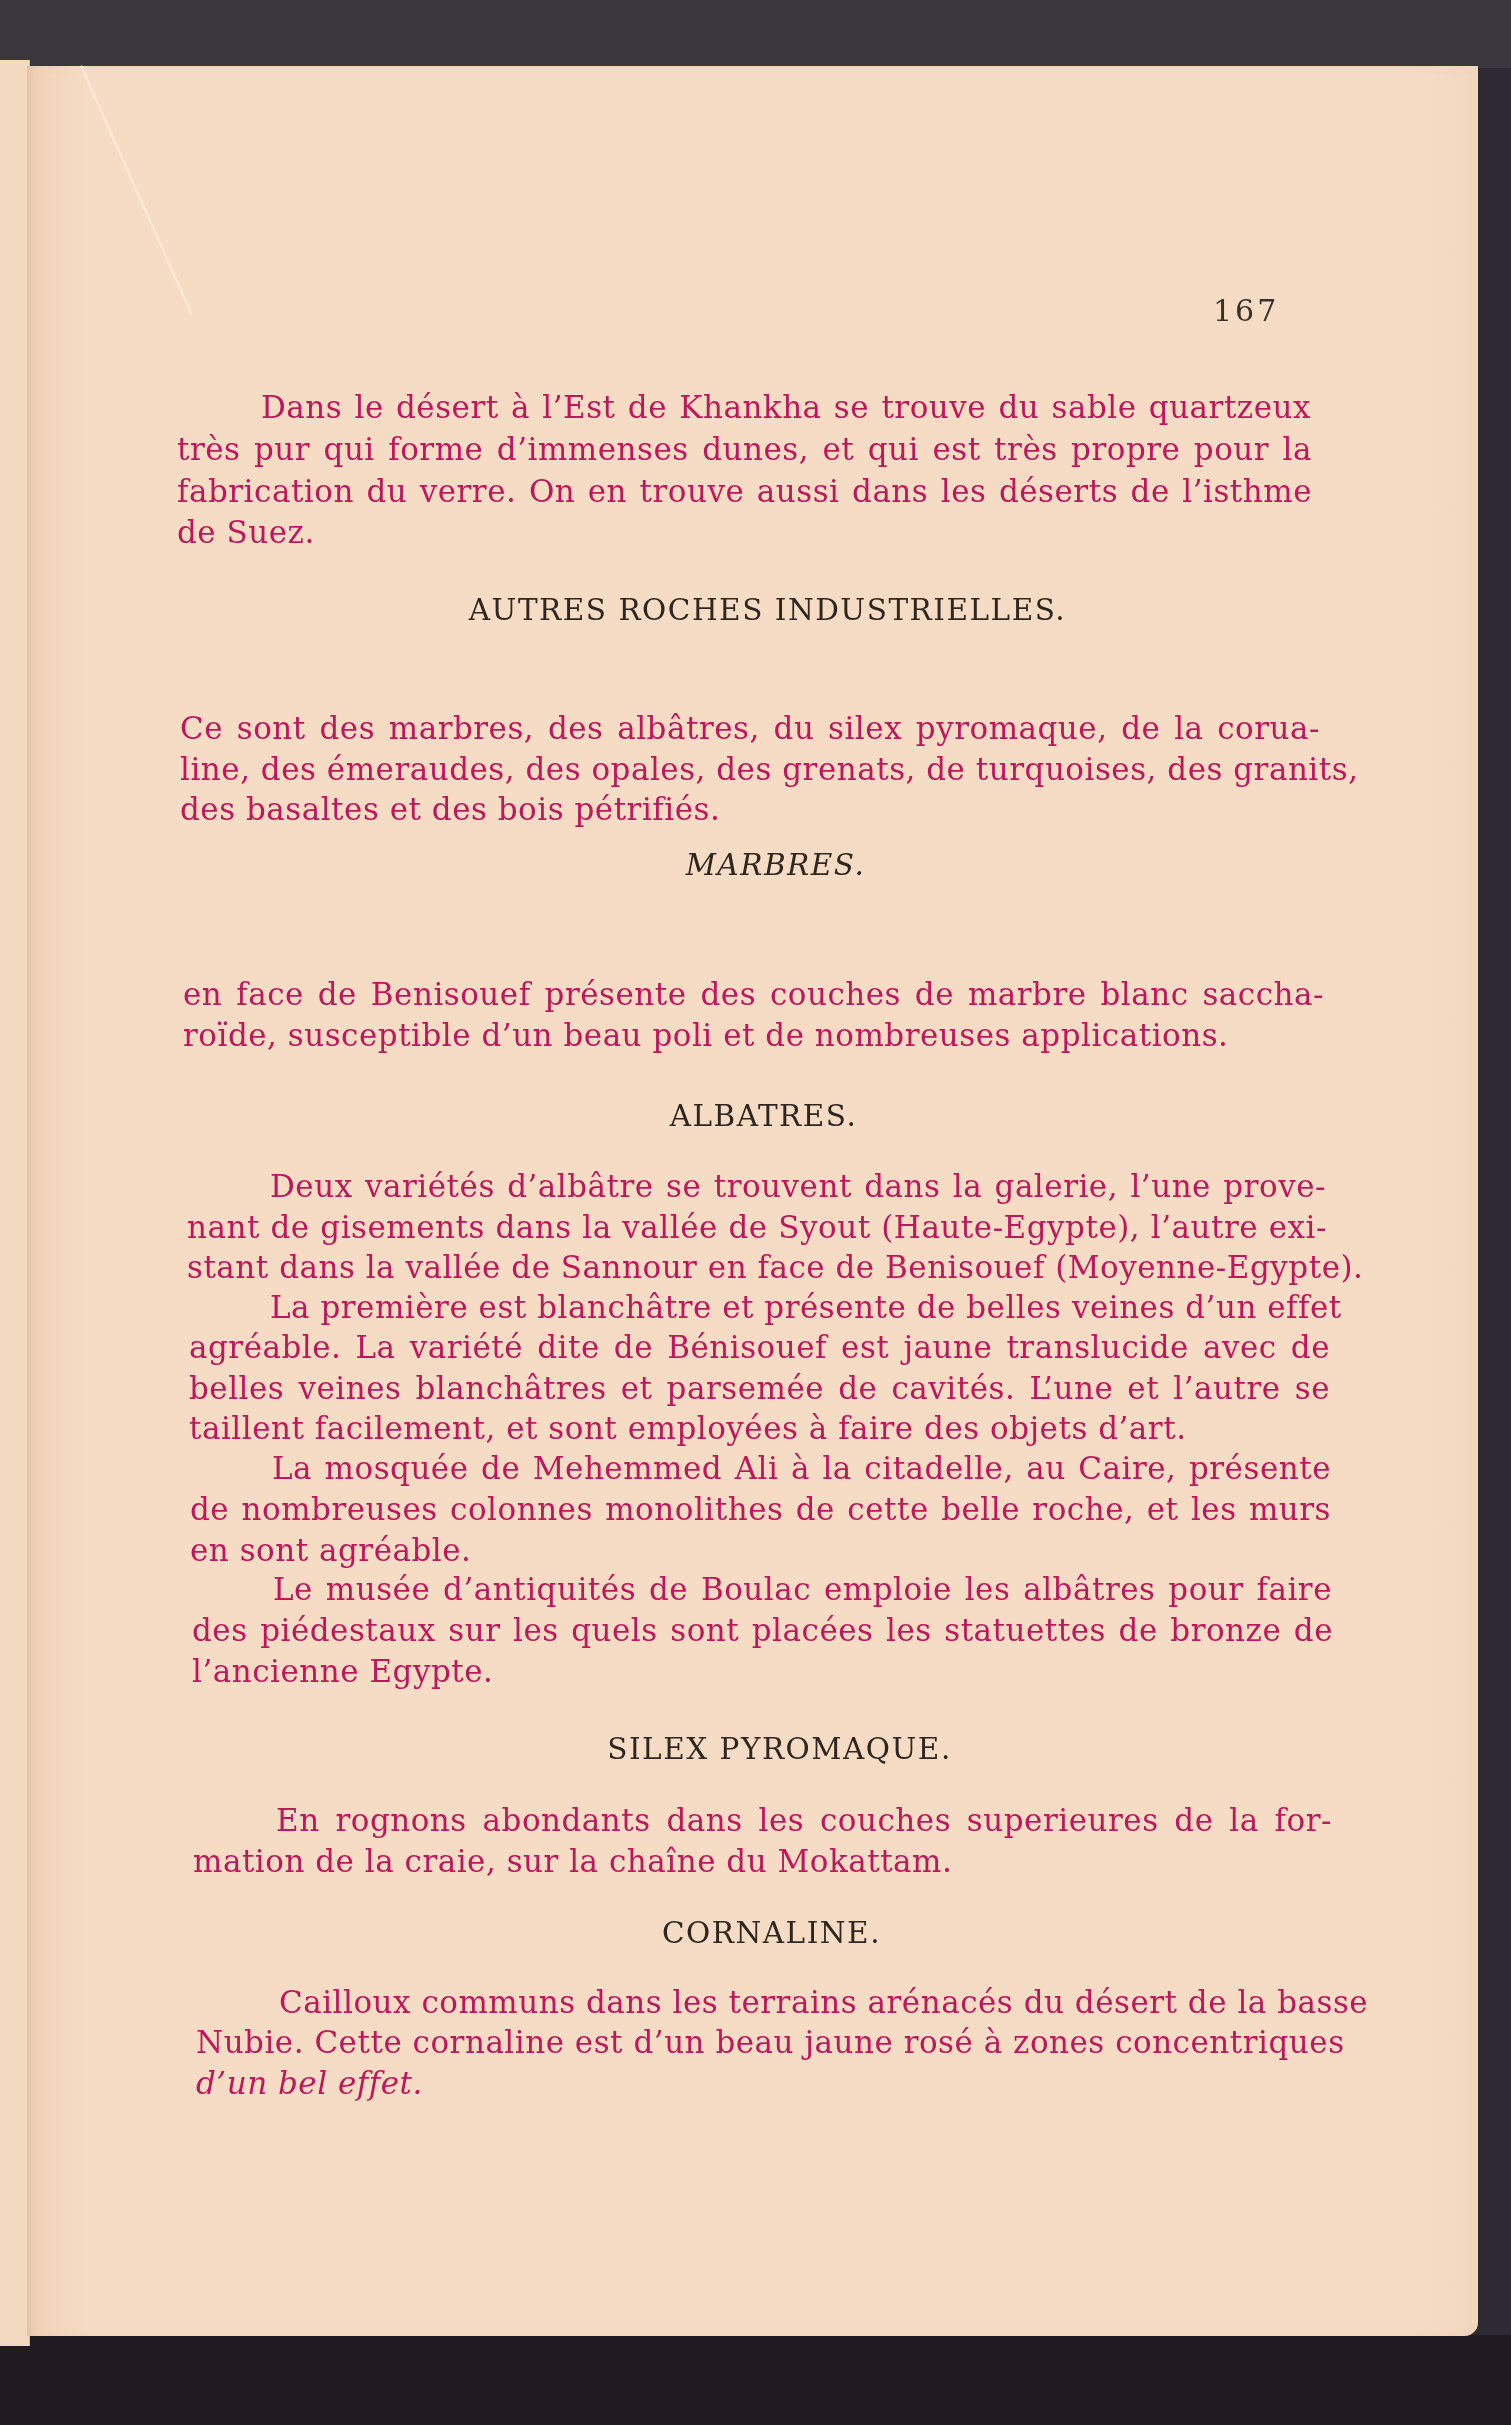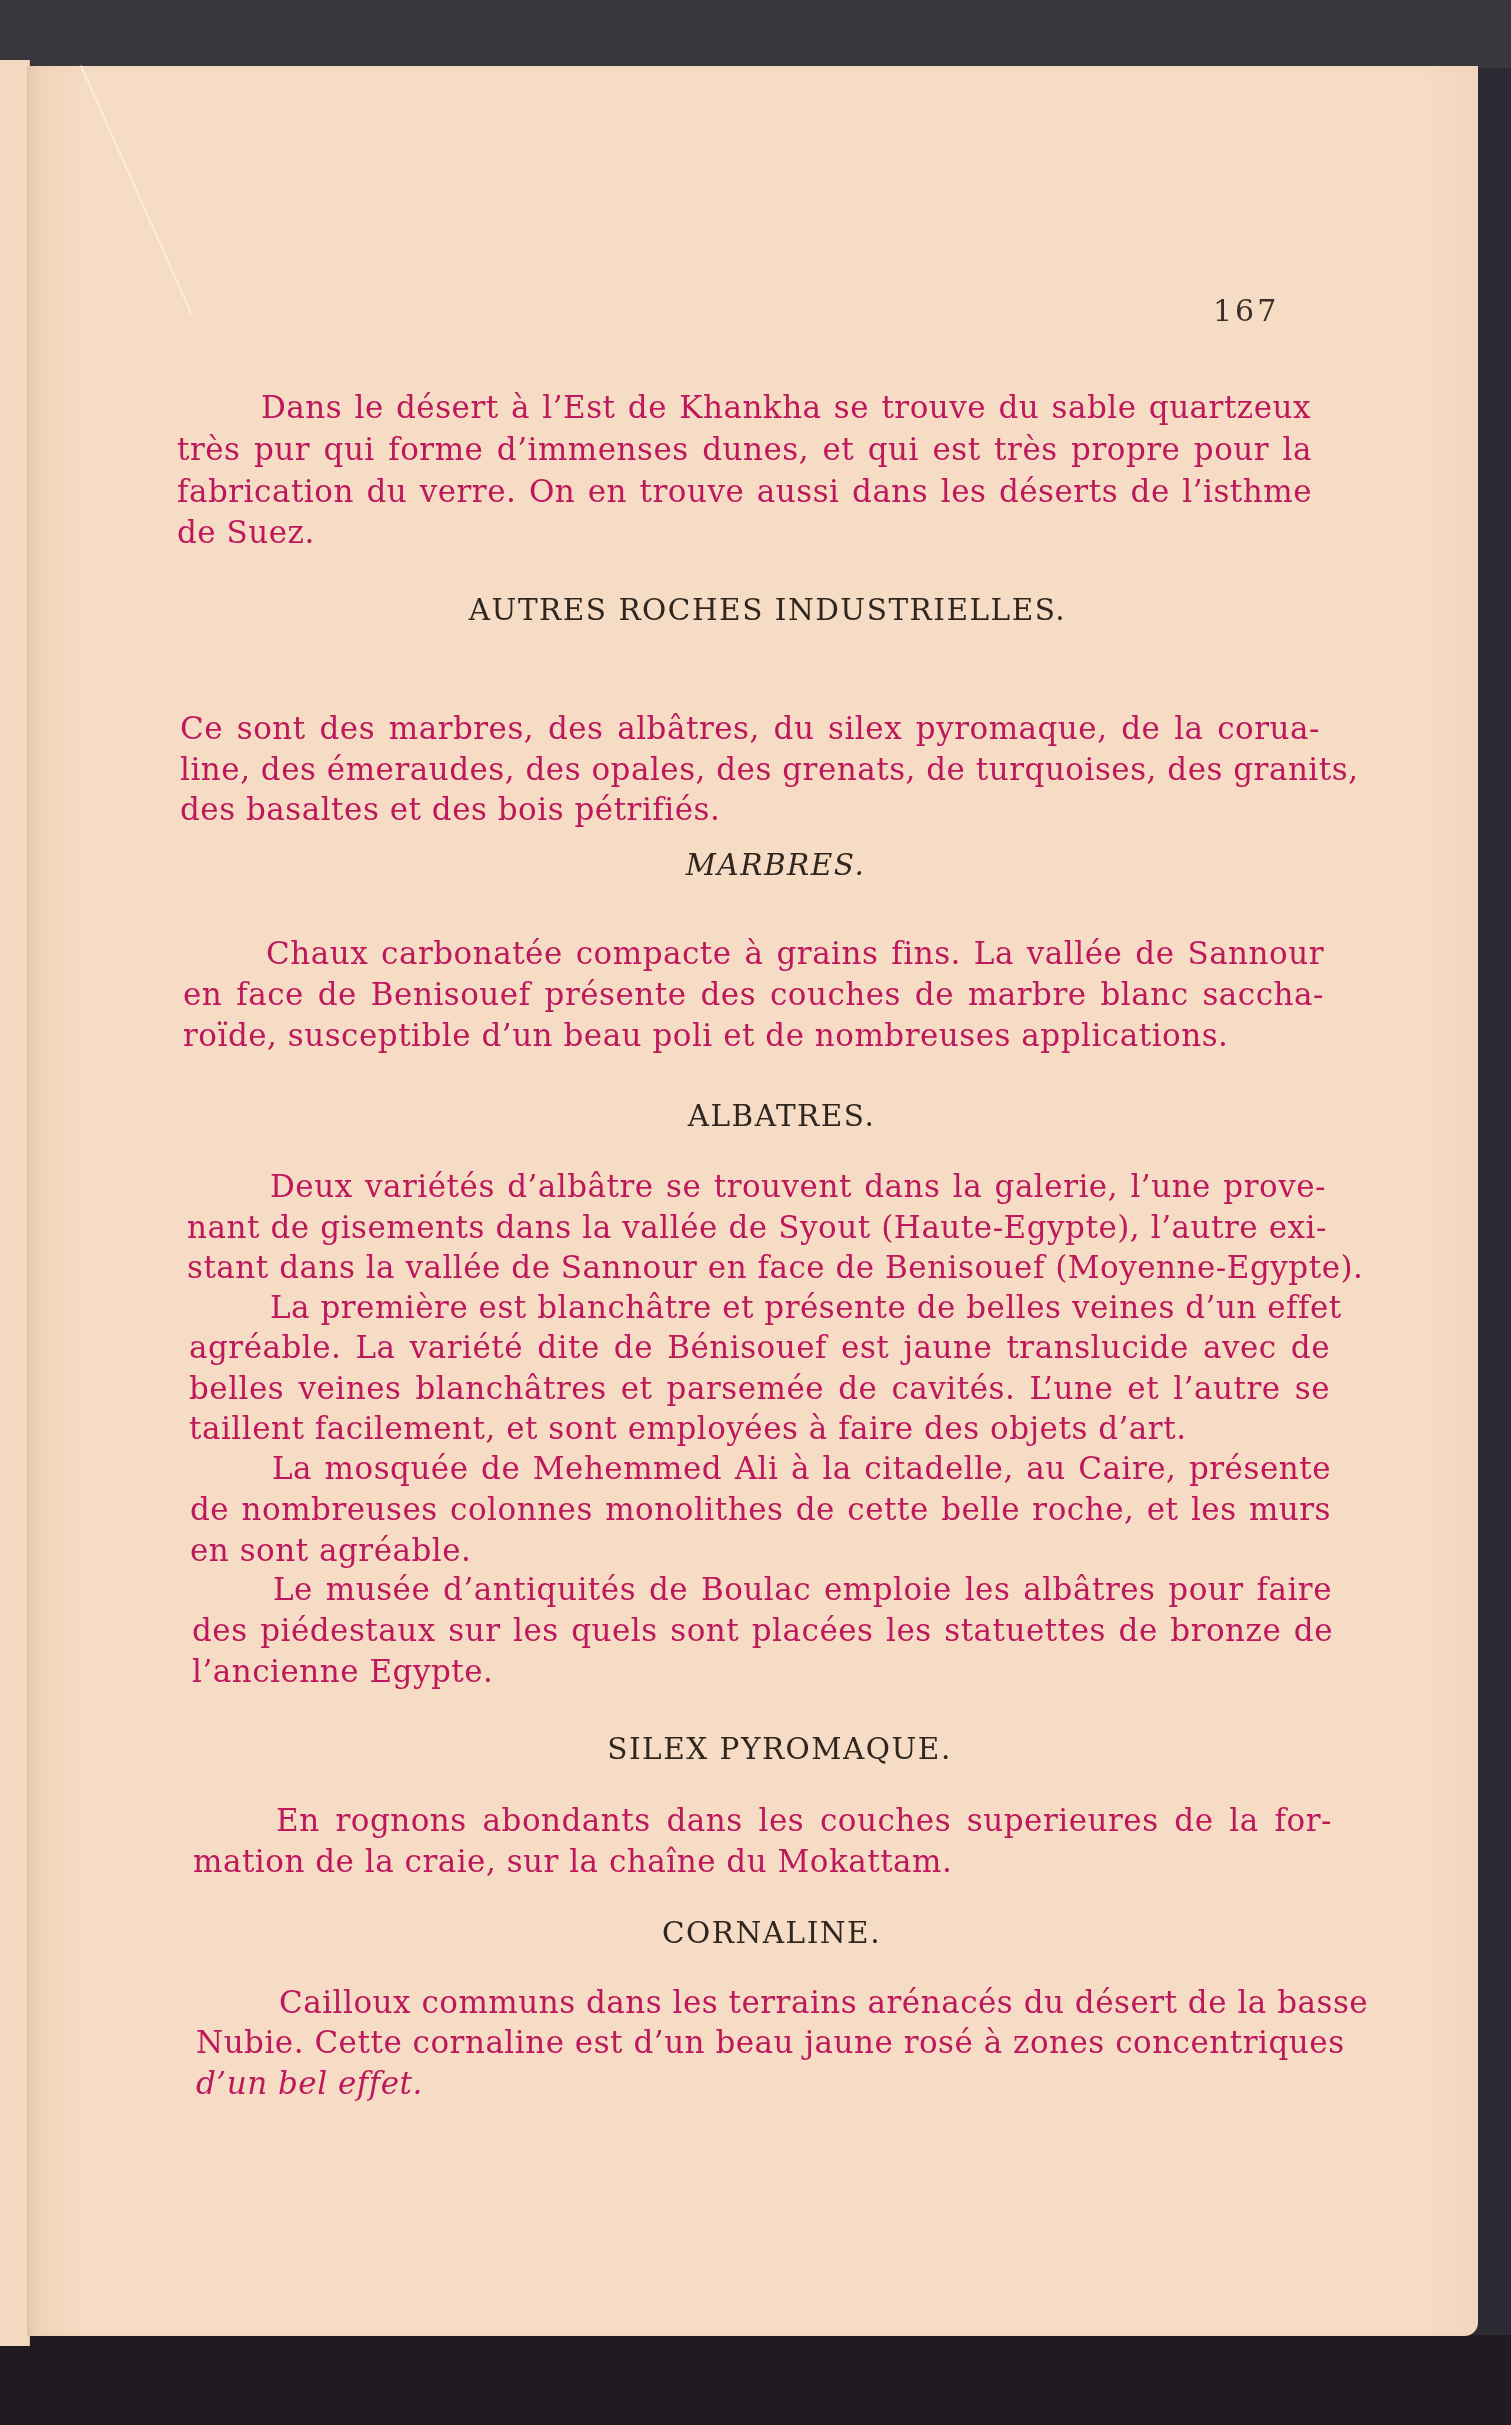--- a/index.html
+++ b/index.html
@@ -61,25 +61,24 @@
   <div class="line justify" style="left:150px; top:365px; width:1135px;">très pur qui forme d’immenses dunes, et qui est très propre pour la</div>
   <div class="line justify" style="left:150px; top:407px; width:1135px;">fabrication du verre. On en trouve aussi dans les déserts de l’isthme</div>
   <div class="line" style="left:150px; top:448px;">de Suez.</div>
 
   <div class="heading" style="top:527px; padding-left:15px;">AUTRES ROCHES INDUSTRIELLES.</div>
   <div class="line justify" style="left:153px; top:644px; width:1140px;">Ce sont des marbres, des albâtres, du silex pyromaque, de la corua-</div>
   <div class="line justify" style="left:153px; top:685px; width:1140px;">line, des émeraudes, des opales, des grenats, de turquoises, des granits,</div>
   <div class="line" style="left:153px; top:725px;">des basaltes et des bois pétrifiés.</div>
 
   <div class="heading" style="top:782px; padding-left:23px;font-style:italic;">MARBRES.</div>
-  <div class="line justify" style="left:239px; top:869px; width:1058px;">Chaux carbonatée compacte à grains fins. La vallée de Sannour</div>
   <div class="line justify" style="left:156px; top:910px; width:1141px;">en face de Benisouef présente des couches de marbre blanc saccha-</div>
   <div class="line" style="left:156px; top:951px;">roïde, susceptible d’un beau poli et de nombreuses applications.</div>
 
-  <div class="heading" style="top:1033px; padding-left:29px;">ALBATRES.</div>
+  <div class="heading" style="top:1033px; padding-left:11px;">ALBATRES.</div>
   <div class="line justify" style="left:243px; top:1102px; width:1056px;">Deux variétés d’albâtre se trouvent dans la galerie, l’une prove-</div>
   <div class="line justify" style="left:160px; top:1143px; width:1140px;">nant de gisements dans la vallée de Syout (Haute-Egypte), l’autre exi-</div>
   <div class="line justify" style="left:160px; top:1183px; width:1140px;">stant dans la vallée de Sannour en face de Benisouef (Moyenne-Egypte).</div>
   <div class="line justify" style="left:243px; top:1223px; width:1059px;">La première est blanchâtre et présente de belles veines d’un effet</div>
   <div class="line justify" style="left:162px; top:1263px; width:1141px;">agréable. La variété dite de Bénisouef est jaune translucide avec de</div>
   <div class="line justify" style="left:162px; top:1304px; width:1141px;">belles veines blanchâtres et parsemée de cavités. L’une et l’autre se</div>
   <div class="line" style="left:162px; top:1344px;">taillent facilement, et sont employées à faire des objets d’art.</div>
   <div class="line justify" style="left:245px; top:1384px; width:1059px;">La mosquée de Mehemmed Ali à la citadelle, au Caire, présente</div>
   <div class="line justify" style="left:163px; top:1425px; width:1141px;">de nombreuses colonnes monolithes de cette belle roche, et les murs</div>
   <div class="line" style="left:163px; top:1466px;">en sont agréable.</div>

